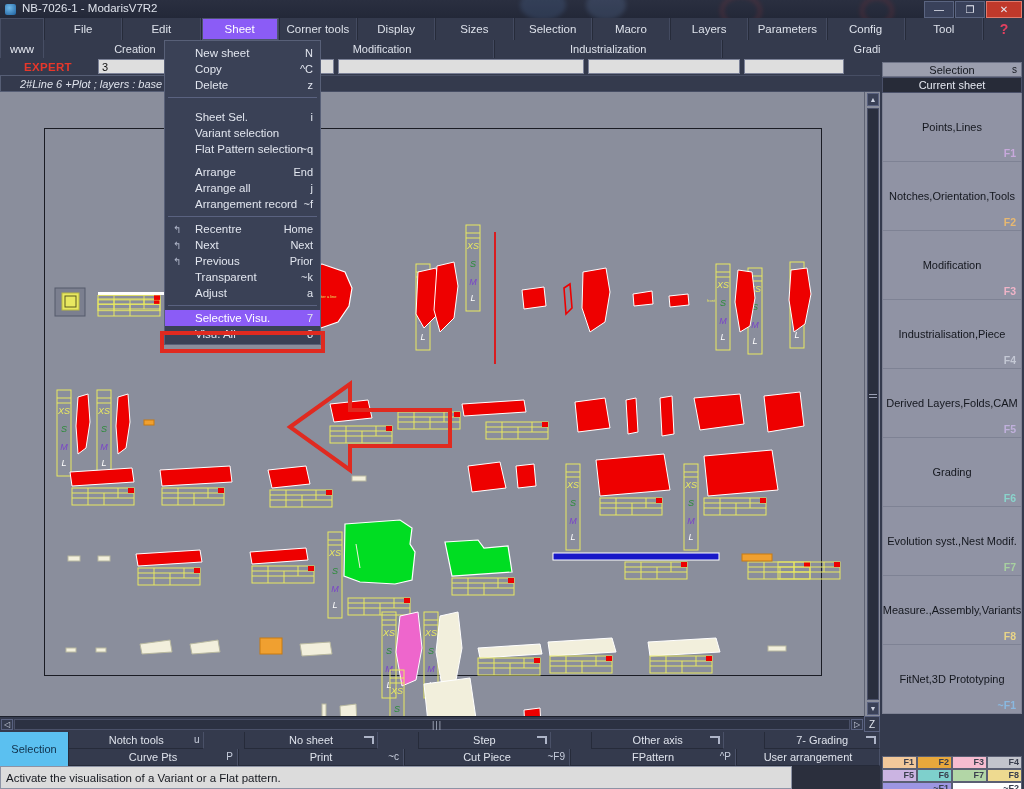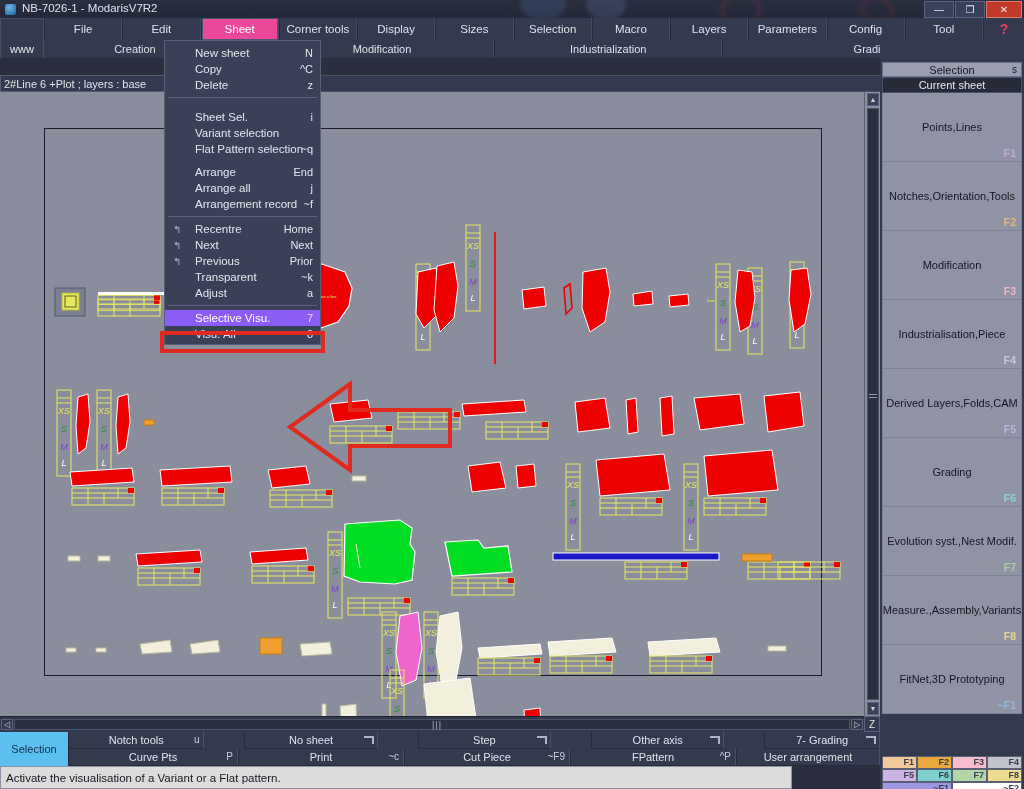--- a/index.html
+++ b/index.html
@@ -27,37 +27,37 @@
 
   
   .menubar{position:absolute;left:0;top:18px;width:1024px;height:22px;
      background:#343a4d;display:flex;align-items:stretch;}
   .mwww{width:44px;background:#343a4d;border:1px solid #474e64;border-bottom:none;
      display:flex;align-items:flex-end;justify-content:center;height:40px;
      position:relative;z-index:5;padding-bottom:3px;box-sizing:border-box;font-size:11px;color:#e7eaf2;}
   .mitem{flex:1;display:flex;align-items:center;justify-content:center;
      border-left:1px solid #262b3a;border-right:1px solid #434a60;
      font-size:11.5px;color:#dde1ea;cursor:default;}
-  .mitem.active{background:#ec4899;color:#fff;box-shadow:inset 0 0 0 1px #4d556e;}
+  .mitem.active{background:#8b5cf6;color:#fff;box-shadow:inset 0 0 0 1px #4d556e;}
   .mhelp{width:40px;display:flex;align-items:center;justify-content:center;
      color:#e4405f;font-weight:bold;font-size:14px;border-left:1px solid #262b3a;}
 
   
   .band{position:absolute;left:0;width:1024px;height:18px;background:#343a4d;display:flex;}
   .bcell{display:flex;align-items:center;justify-content:center;font-size:11px;
      color:#dde1ea;border-left:1px solid #262b3a;border-right:1px solid #434a60;}
   #band1{top:40px;}
   .row2{position:absolute;left:0;top:58px;width:1024px;height:17px;display:flex;background:#343a4d;}
   .expert{width:96px;display:flex;align-items:center;justify-content:center;
      color:#e8372a;font-weight:bold;font-size:11.5px;letter-spacing:.3px;}
   .ifield{background:#dedede;color:#111;border:1px solid #7b8197;margin:1px 2px;
      font-size:11px;display:flex;align-items:center;padding-left:3px;box-sizing:border-box;}
   .row3{position:absolute;left:0;top:75px;width:1024px;height:17px;display:flex;background:#343a4d;}
   .statusline{width:176px;border:1px solid #565e75;display:flex;align-items:center;
-     padding-left:3px;font-size:11px;color:#dfe3ec;box-sizing:border-box;}
+     padding-left:19px;font-size:11px;color:#dfe3ec;box-sizing:border-box;font-style:italic;}
   .wideblank{flex:1;border:1px solid #474e64;margin-left:2px;box-sizing:border-box;}
 
   
   .canvaswrap{position:absolute;left:0;top:92px;width:864px;height:624px;background:#8a8e9c;}
   .sheetborder{position:absolute;left:44px;top:36px;width:778px;height:548px;
      border:1px solid #1a1c24;box-sizing:border-box;}
   svg.art{position:absolute;left:0;top:0;width:864px;height:624px;}
 
   
   .vscroll{position:absolute;left:864px;top:92px;width:16px;height:624px;background:#8a8e9c;
@@ -161,20 +161,28 @@
       <div class="mhelp">?</div>
     </div>
 
   <div class="band" id="band1">
       <div class="bcell" style="width: 270px;">Creation</div>
       <div class="bcell" style="width: 224px;">Modification</div>
       <div class="bcell" style="width: 228px;">Industrialization</div>
       <div class="bcell" style="width: 302px;">Grading</div>
     </div>
 
+  <div class="row2">
+    <div class="expert">EXPERT</div>
+    <div class="ifield" style="width:72px;">3</div>
+    <div class="ifield" style="width:160px;"></div>
+    <div class="ifield" style="width:246px;"></div>
+    <div class="ifield" style="width:152px;"></div>
+    <div class="ifield" style="width:100px;"></div>
+  </div>
 
   <div class="row3">
     <div class="statusline">2#Line 6 +Plot   ;    layers :  base</div>
     <div class="wideblank" style="width:700px;"></div>
   </div>
 
   <div class="canvaswrap">
     <div class="sheetborder"></div>
     <svg class="art" viewBox="0 0 864 624">
       <defs>

